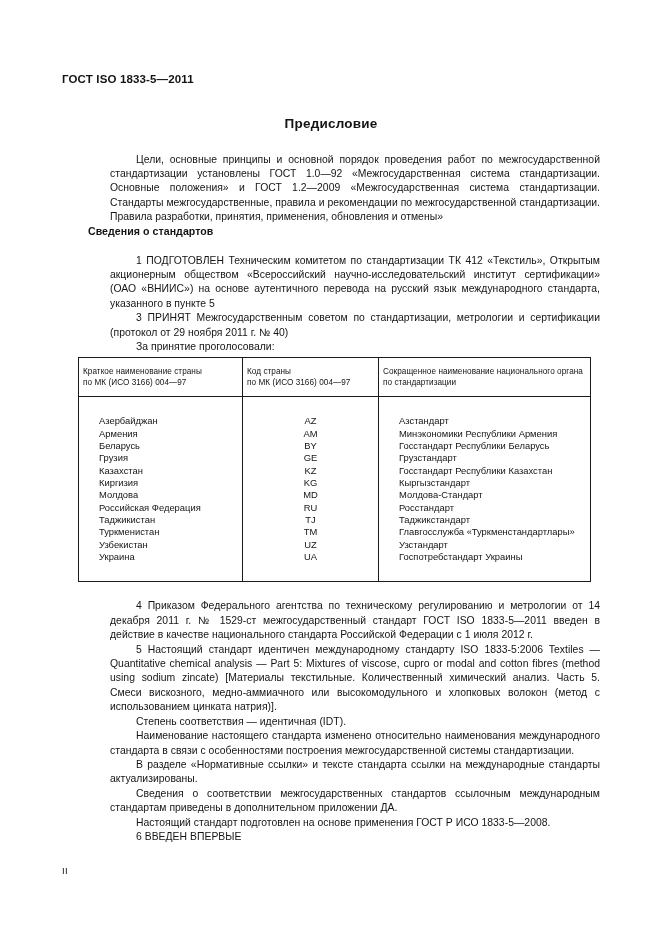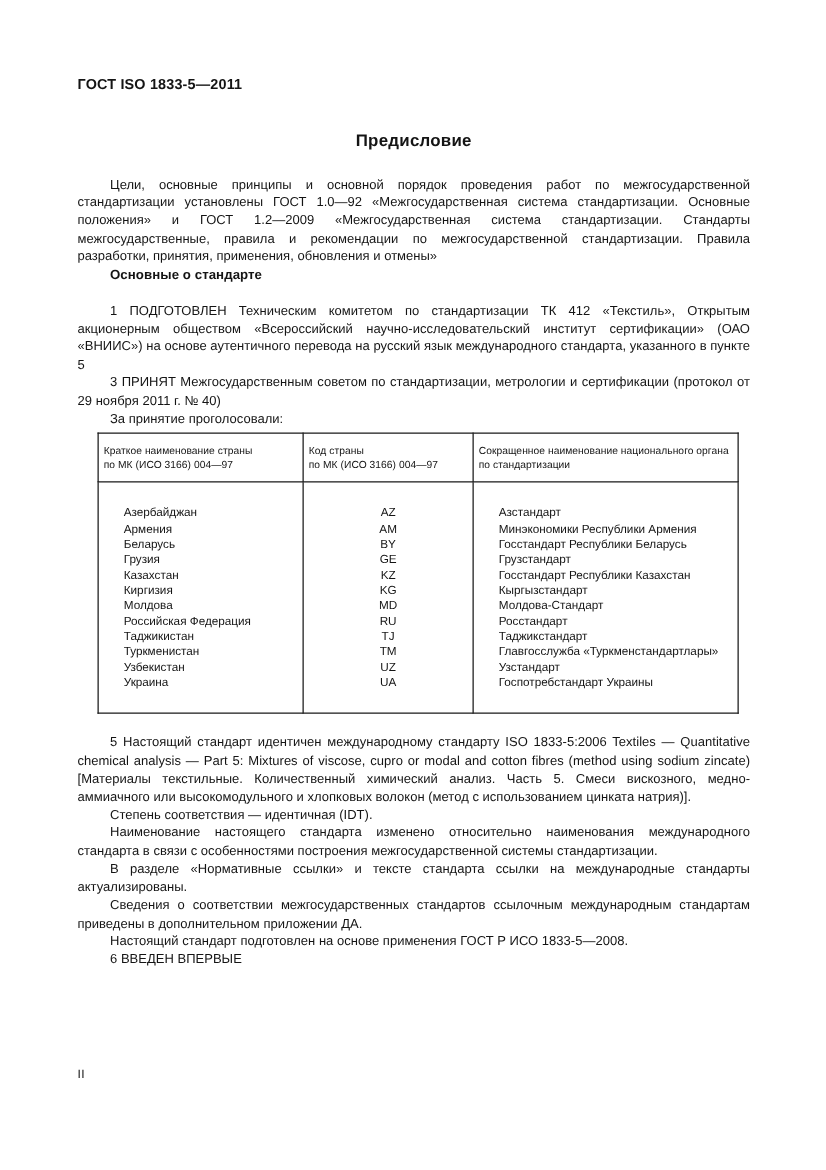--- a/index.html
+++ b/index.html
@@ -11,21 +11,21 @@
   body {
     width: 661px;
     height: 936px;
     position: relative;
     font-family: "Liberation Sans", sans-serif;
     color: #141414;
     -webkit-font-smoothing: antialiased;
   }
   .page {
     position: absolute;
-    left: 0; top: 4px;
+    left: 0; top: 15px;
     width: 661px;
     height: 692px;
     padding: 0;
   }
   .content {
     position: absolute;
     left: 62px;
     top: 58px;
     width: 538px;
   }
@@ -50,21 +50,21 @@
 
   
   p.para {
     margin: 0 0 0 0;
     font-size: 10.4px;
     line-height: 14.4px;
     text-align: justify;
     text-justify: inter-word;
     letter-spacing: 0.02px;
   }
-  p.indent { text-indent: 26px; }
+  p.indent { text-indent: 26px; margin-left: 48px; }
   .gap-sm { margin-bottom: 13px; }
   .gap-md { margin-bottom: 19px; }
 
   .sub-title {
     font-size: 10.6px;
     font-weight: bold;
     margin: 0 0 17px 0;
     text-indent: 26px;
     letter-spacing: 0.05px;
   }
@@ -122,21 +122,21 @@
 
 <div class="page">
   <div class="content">
 
     <div class="doc-header">ГОСТ ISO 1833-5—2011</div>
 
     <h1 class="section-title">Предисловие</h1>
 
     <p class="para indent gap-md">Цели, основные принципы и основной порядок проведения работ по межгосударственной стандартизации установлены ГОСТ 1.0—92 «Межгосударственная система стандартизации. Основные положения» и ГОСТ 1.2—2009 «Межгосударственная система стандартизации. Стандарты межгосударственные, правила и рекомендации по межгосударственной стандартизации. Правила разработки, принятия, применения, обновления и отмены»</p>
 
-    <div class="sub-title">Основные о стандарте</div>
+    <div class="sub-title">Сведения о стандартов</div>
 
     <p class="para indent gap-md">1  ПОДГОТОВЛЕН Техническим комитетом по стандартизации ТК 412 «Текстиль», Открытым акционерным обществом «Всероссийский научно-исследовательский институт сертификации» (ОАО «ВНИИС») на основе аутентичного перевода на русский язык международного стандарта, указанного в пункте 5</p>
 
 
     <p class="para indent gap-md">3  ПРИНЯТ Межгосударственным советом по стандартизации, метрологии и сертификации (протокол от 29 ноября 2011 г. № 40)</p>
 
     <p class="para indent gap-sm no-just">За принятие проголосовали:</p>
 
     <div class="tbl-wrap">
       <table class="vote">
@@ -204,20 +204,21 @@
                   <li>Главгосслужба «Туркменстандартлары»</li>
                   <li>Узстандарт</li>
                   <li>Госпотребстандарт Украины</li>
                 </ul>
             </td>
           </tr>
         </tbody>
       </table>
     </div>
 
+    <p class="para indent gap-md">4  Приказом Федерального агентства по техническому регулированию и метрологии от 14 декабря 2011 г. № 1529-ст межгосударственный стандарт ГОСТ ISO 1833-5—2011 введен в действие в качестве национального стандарта Российской Федерации с 1 июля 2012 г.</p>
 
     <p class="para indent spread">5 Настоящий стандарт идентичен международному стандарту ISO 1833-5:2006 Textiles — Quantitative chemical analysis — Part 5: Mixtures of viscose, cupro or modal and cotton fibres (method using sodium zincate) [Материалы текстильные. Количественный химический анализ. Часть 5. Смеси вискозного, медно-аммиачного или высокомодульного и хлопковых волокон (метод с использованием цинката натрия)].</p>
 
     <p class="para indent no-just">Степень соответствия — идентичная (IDT).</p>
 
     <p class="para indent">Наименование настоящего стандарта изменено относительно наименования международного стандарта в связи с особенностями построения межгосударственной системы стандартизации.</p>
 
     <p class="para indent">В разделе «Нормативные ссылки» и тексте стандарта ссылки на международные стандарты актуализированы.</p>
 
     <p class="para indent gap-sm">Сведения о соответствии межгосударственных стандартов ссылочным международным стандартам приведены в дополнительном приложении ДА.</p>

